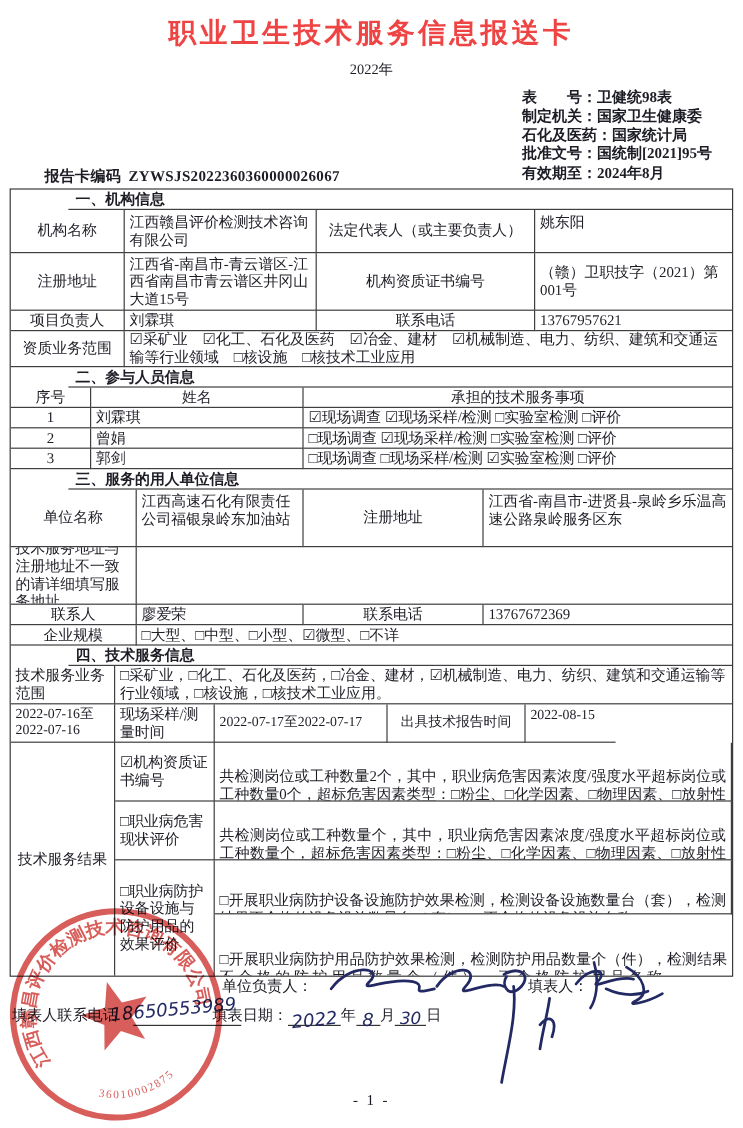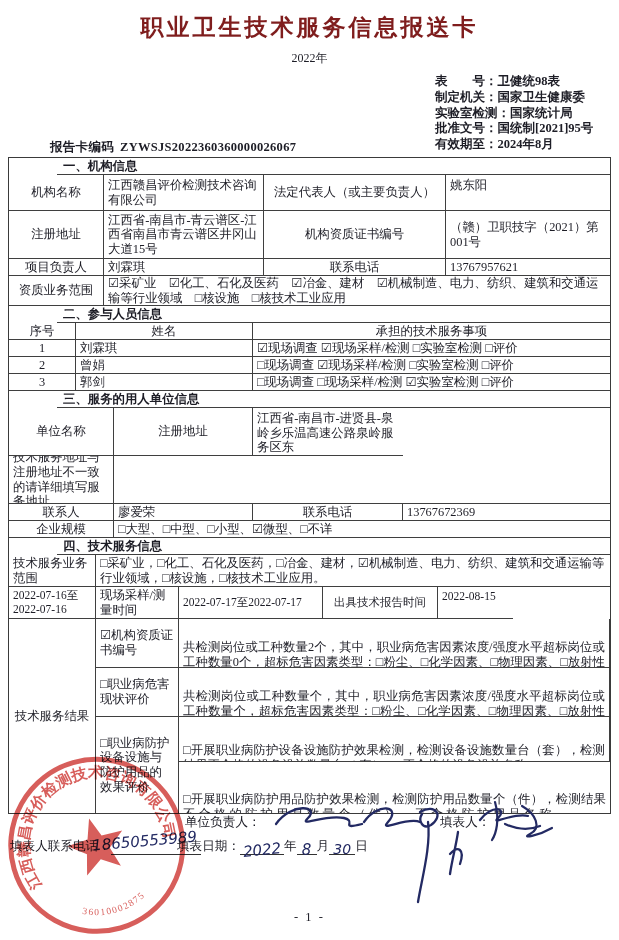--- a/index.html
+++ b/index.html
@@ -1,22 +1,22 @@
 <!DOCTYPE html>
 <html><head>
 <meta charset="utf-8">
 <style>
   html,body{margin:0;padding:0;background:#ffffff;}
   .page{position:relative;width:619px;height:940px;background:#fff;overflow:hidden;
         font-family:"Liberation Serif","DejaVu Serif","DejaVu Sans",serif;color:#1d1d26;}
   .abs{position:absolute;}
-  .form-title{top:12px;left:0;width:619px;text-align:center;font-size:23px;font-weight:bold;letter-spacing:3px;color:#7f1d1d;}
+  .form-title{top:12px;left:0;width:619px;text-align:center;font-size:23px;font-weight:bold;letter-spacing:3px;color:#ef4444;}
   .form-year{top:50px;left:0;width:619px;text-align:center;font-size:12px;}
   .meta{top:74px;left:435px;font-size:12.5px;font-weight:bold;line-height:15.8px;white-space:nowrap;}
-  .report-code{top:139px;left:37px;font-size:12.5px;font-weight:600;letter-spacing:.3px;margin-left:13px;}
+  .report-code{top:139px;left:37px;font-size:12.5px;font-weight:600;letter-spacing:.3px;}
   .report-code b{font-weight:600;margin-left:6px;font-family:"Liberation Serif","DejaVu Serif",serif;}
 
   
   .tbl{position:absolute;top:157px;left:8px;width:603px;border:1.5px solid #3a3a3a;box-sizing:border-box;font-size:12.4px;line-height:14.6px;}
   .row{display:grid;}
   .c{border-right:1px solid #3f3f3f;border-bottom:1px solid #3f3f3f;box-sizing:border-box;
      padding:1px 4px;display:flex;align-items:center;overflow:hidden;}
   .row .c:last-child{border-right:none;}
   .lab{justify-content:center;text-align:left;}
   .val{justify-content:flex-start;text-align:left;}
@@ -46,21 +46,21 @@
 </head>
 <body>
 
 <div class="page">
 
   <div class="abs form-title">职业卫生技术服务信息报送卡</div>
   <div class="abs form-year">2022年</div>
   <div class="abs meta">
     <div>表　　号：卫健统98表</div>
     <div>制定机关：国家卫生健康委</div>
-    <div>实验室检测：国家统计局</div>
+    <div>石化及医药：国家统计局</div>
     <div>批准文号：国统制[2021]95号</div>
     <div>有效期至：2024年8月</div>
   </div>
   <div class="abs report-code">
     <span>报告卡编码</span><b>ZYWSJS2022360360000026067</b>
   </div>
 
   <div class="tbl">
 
     <div class="sech">一、机构信息</div>
@@ -105,20 +105,21 @@
     </div>
     <div class="row g2 h17">
       <div class="c lab">3</div>
       <div class="c val">郭剑</div>
       <div class="c val">□现场调查 □现场采样/检测 ☑实验室检测 □评价</div>
     </div>
 
     <div class="sech">三、服务的用人单位信息</div>
     <div class="row g3 h48">
       <div class="c lab">单位名称</div>
+      <div class="c val" style="align-items:flex-start;padding-top:3px">江西高速石化有限责任公司福银泉岭东加油站</div>
       <div class="c lab">注册地址</div>
       <div class="c val" style="align-items:flex-start;padding-top:3px">江西省-南昌市-进贤县-泉岭乡乐温高速公路泉岭服务区东</div>
     </div>
     <div class="row h48" style="grid-template-columns:105px 1fr">
       <div class="c val" style="text-align:left">技术服务地址与注册地址不一致的请详细填写服务地址</div>
       <div class="c val"></div>
     </div>
     <div class="row g3 h17">
       <div class="c lab">联系人</div>
       <div class="c val">廖爱荣</div>

